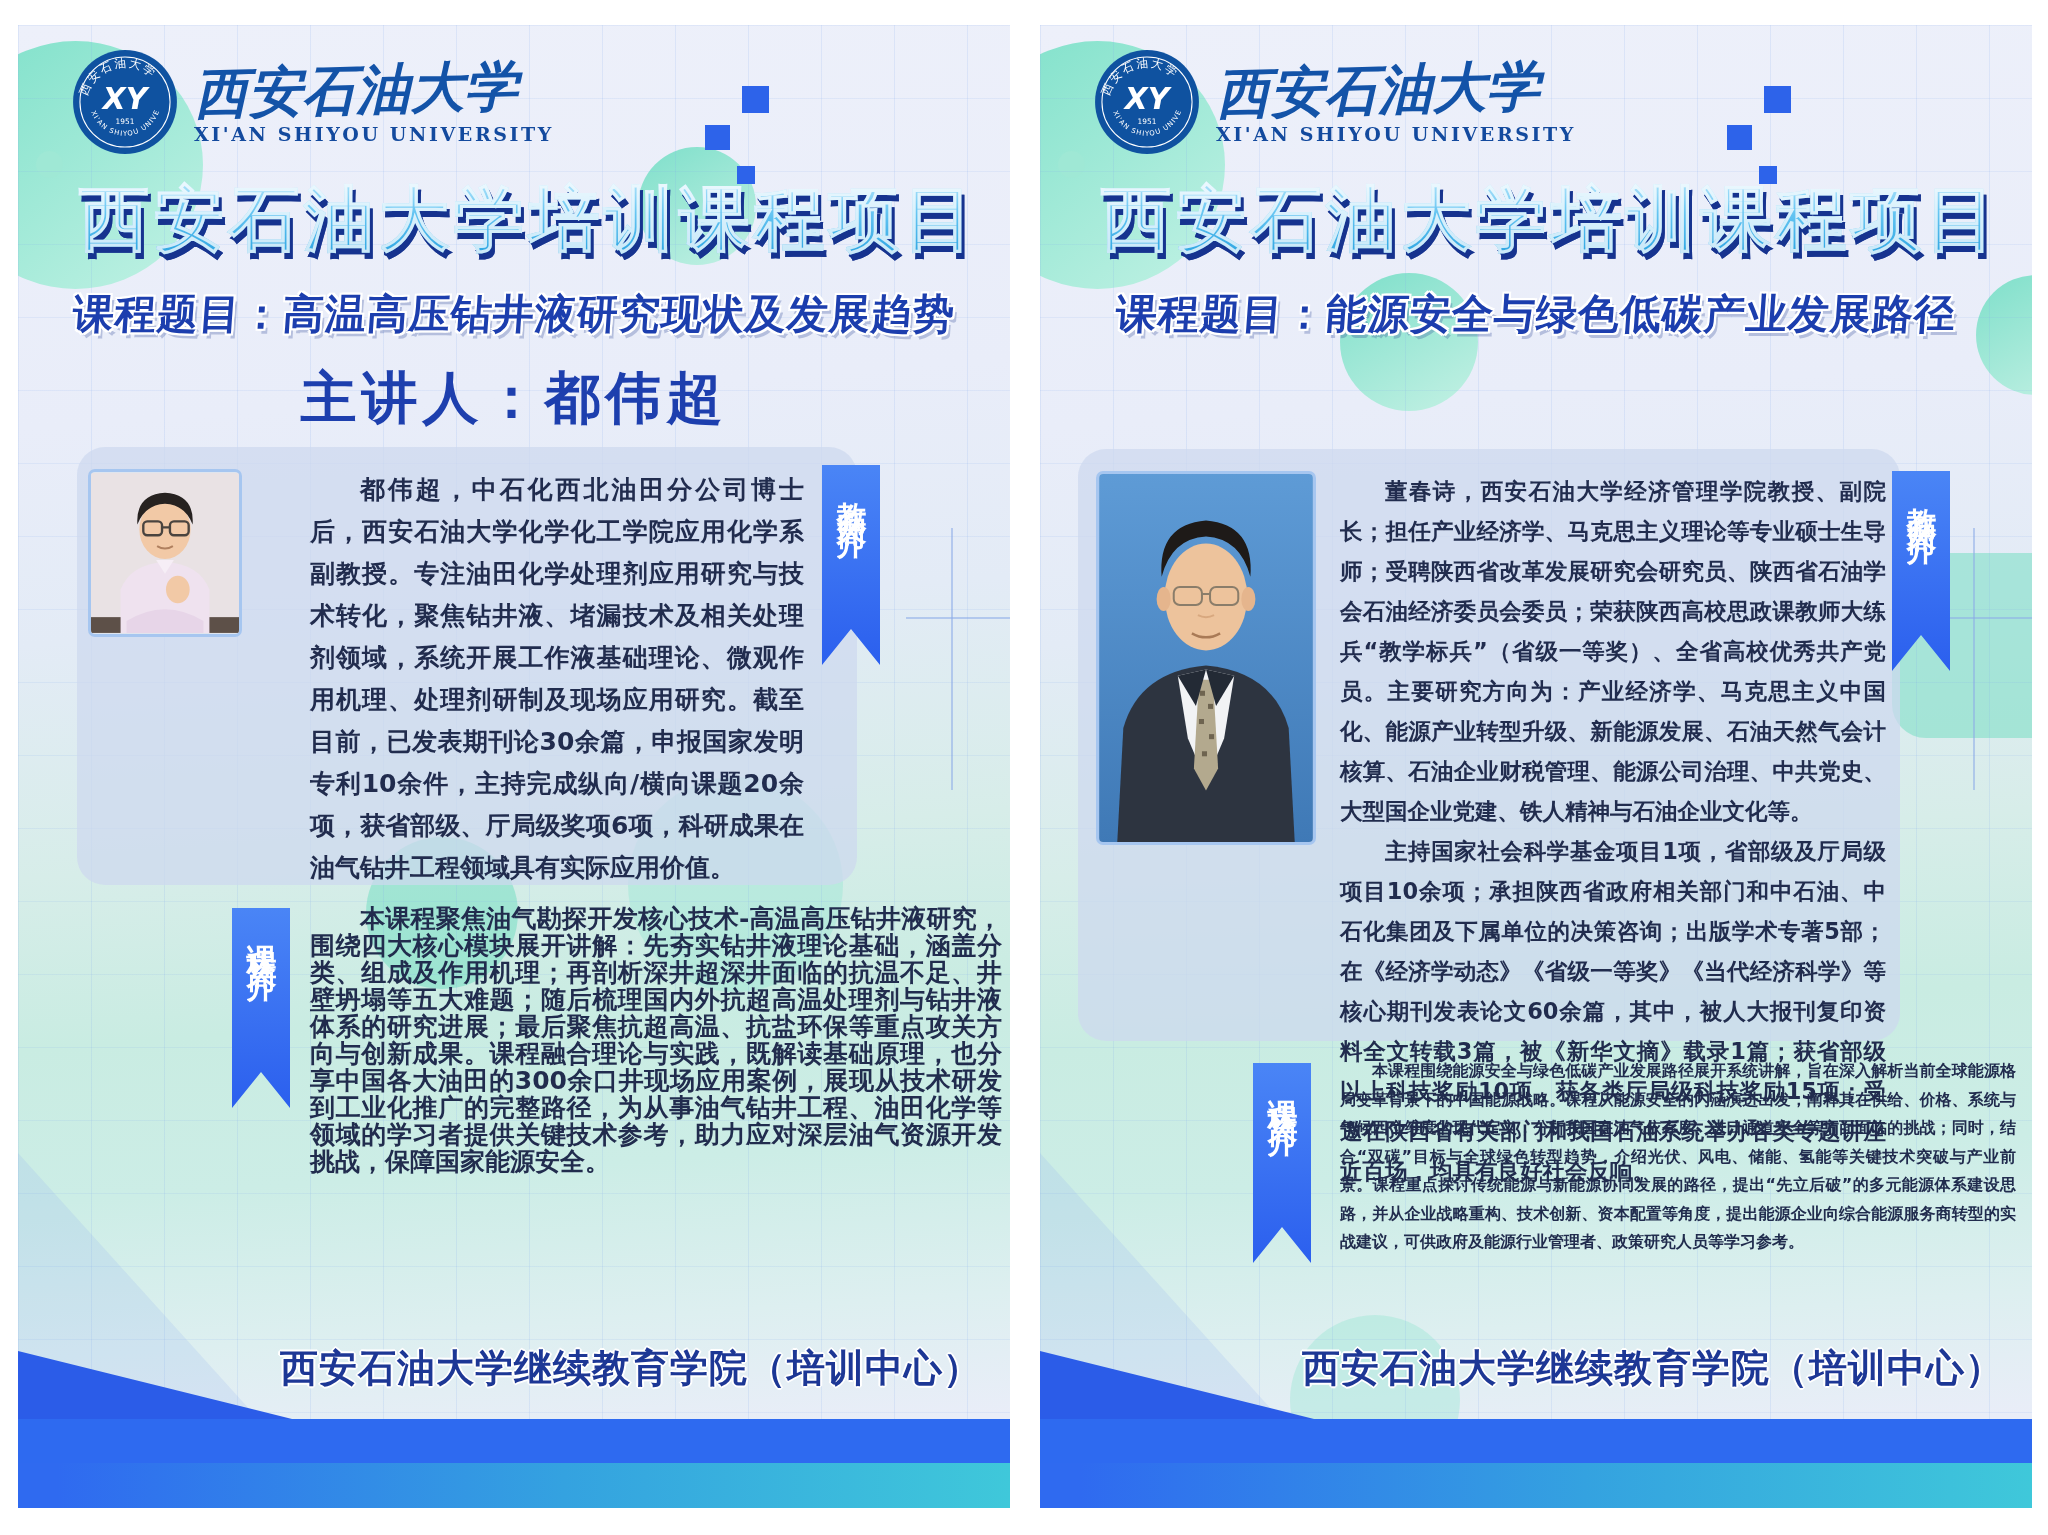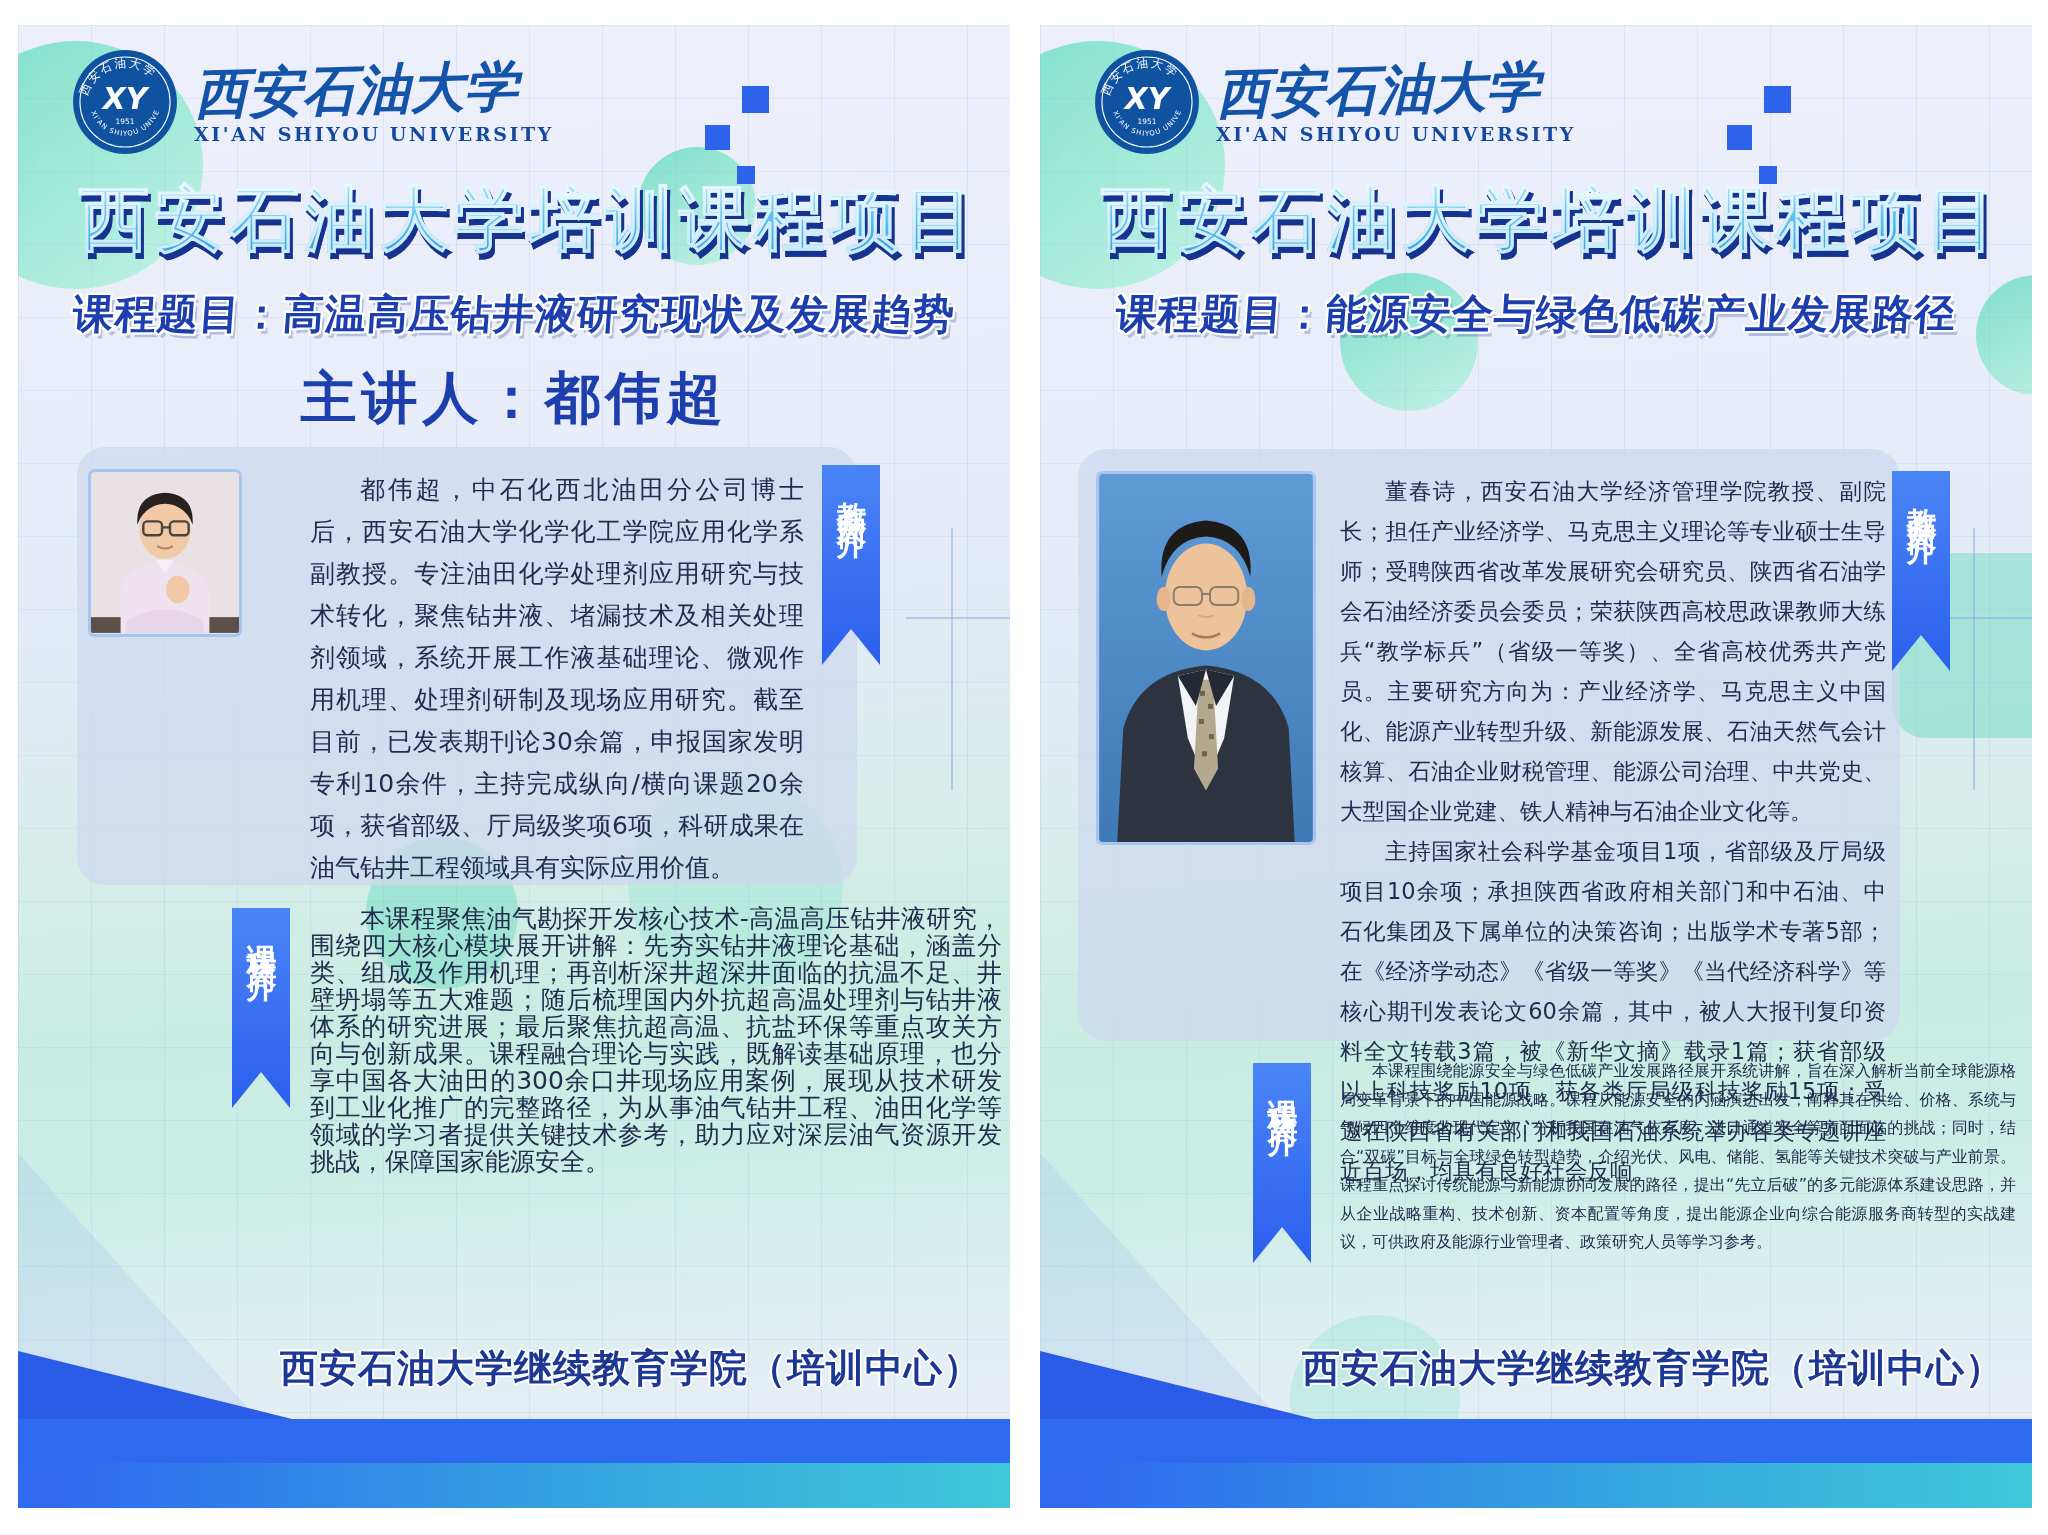--- a/index.html
+++ b/index.html
@@ -74,21 +74,21 @@
   .panel{position:absolute;border-radius:28px;background:rgba(205,216,238,.72);z-index:2;}
   .p0 .panel{left:59px;top:422px;width:780px;height:438px;}
   .p1 .panel{left:38px;top:424px;width:822px;height:592px;}
   
   .photo{position:absolute;z-index:3;border:3px solid #a6c6f0;border-radius:7px;
     overflow:hidden;background:#dfe5ee;}
   .p0 .photo{left:70px;top:444px;width:148px;height:162px;}
   .p1 .photo{left:56px;top:446px;width:214px;height:368px;}
   .photo svg{display:block;width:100%;height:100%;}
   
-  .bodytext{position:absolute;z-index:3;color:#212c4e;text-align:justify;}
+  .bodytext{position:absolute;z-index:3;color:#212c4e;text-align:justify;font-weight:bold;}
   .bodytext p{margin:0;text-indent:2em;}
   .p0 .teacher-text{left:292px;top:444px;width:494px;font-size:25px;line-height:42px;}
   .p0 .course-text{left:292px;top:880px;width:692px;font-size:25px;line-height:27px;}
   .p1 .teacher-text{left:300px;top:446px;width:546px;font-size:22.5px;line-height:40px;}
   .p1 .course-text{left:300px;top:1012px;width:676px;font-size:16px;line-height:28.5px;margin-top:20px;}
   
   .ribbon{position:absolute;width:58px;height:200px;z-index:4;display:flex;justify-content:center;
     background:linear-gradient(180deg,#4a85f6 0%,#2b5fee 100%);
     clip-path:polygon(0 0,100% 0,100% 100%,50% 82%,0 100%);
     box-shadow:0 4px 8px rgba(30,60,160,.25);}

